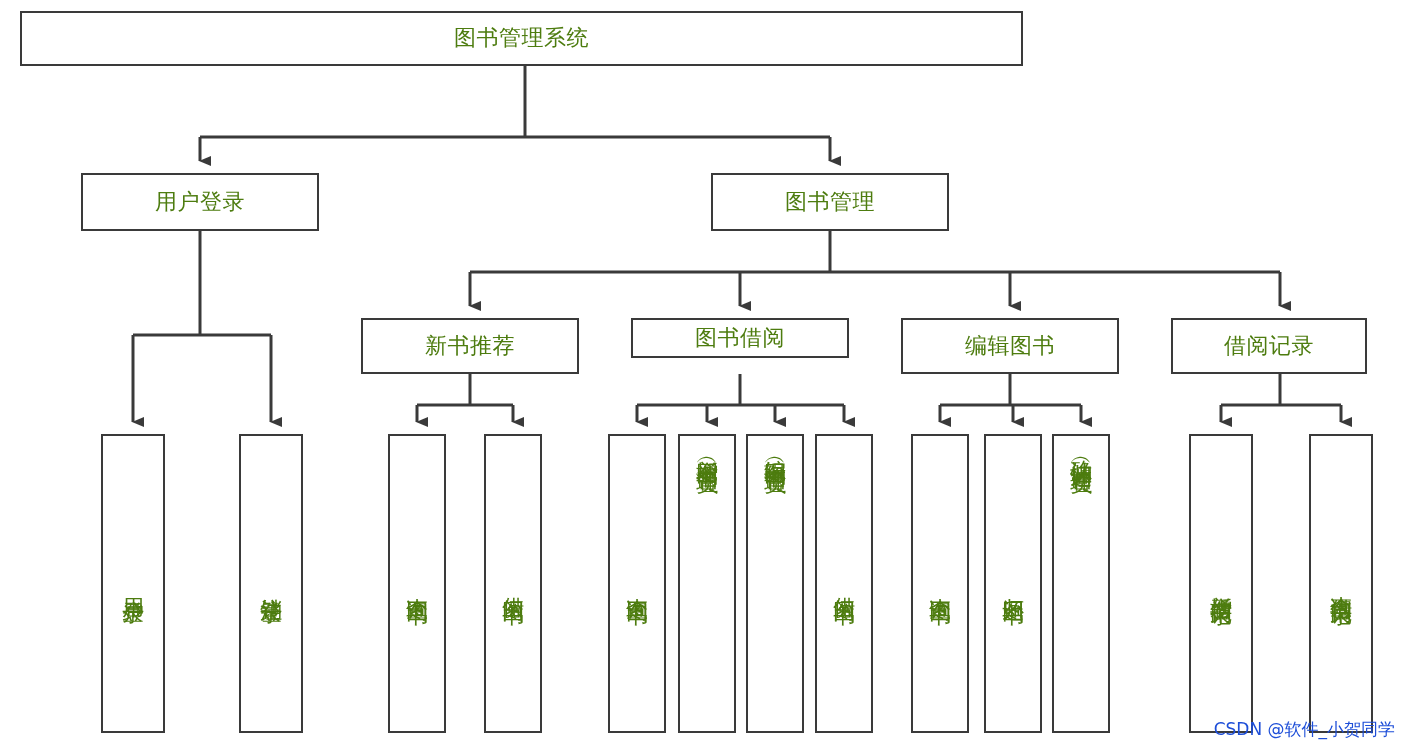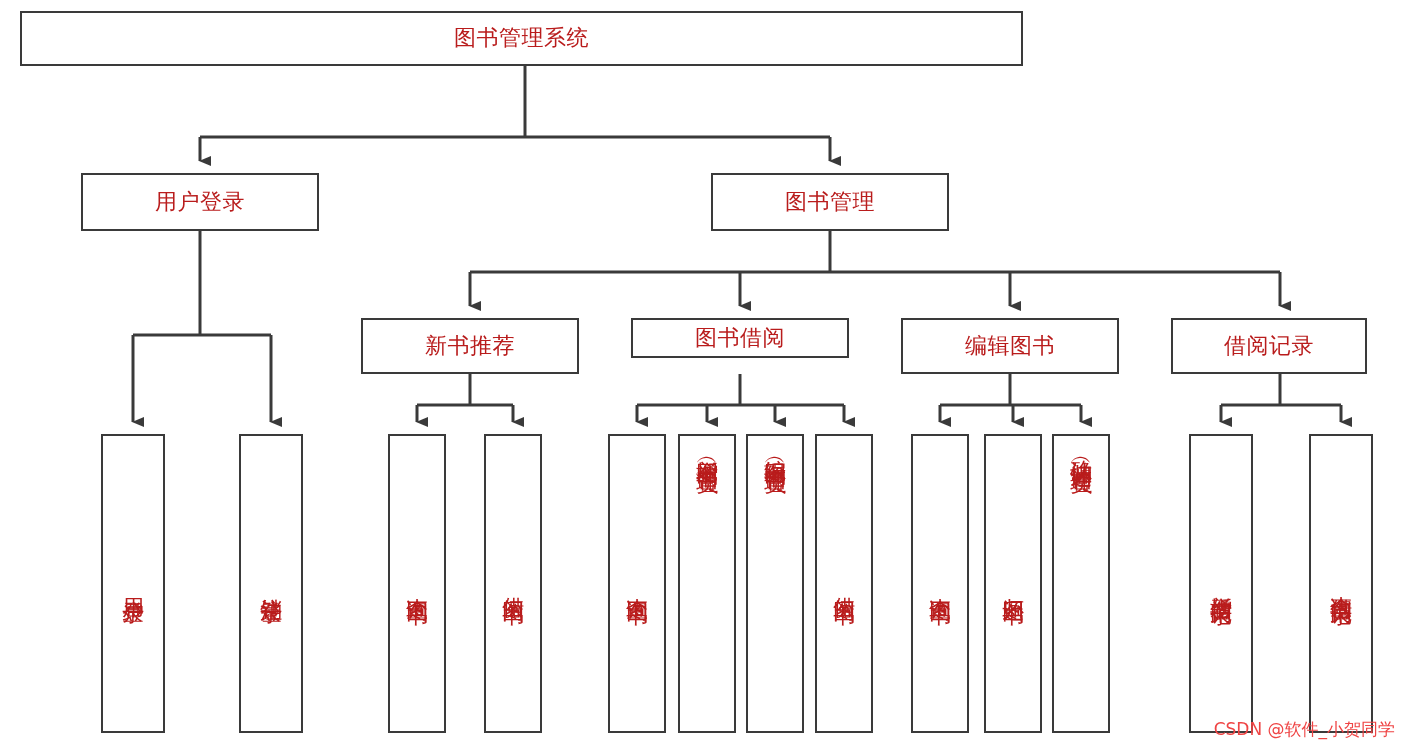--- a/index.html
+++ b/index.html
@@ -11,35 +11,35 @@
   }
   #diagram-root{position:relative;width:1405px;height:747px;background:#fff;}
   svg#edges{position:absolute;left:0;top:0;width:1405px;height:747px;}
   .node{
     position:absolute;box-sizing:border-box;
     background:#ffffff;border:2px solid #3a3a3a;
     display:flex;align-items:center;justify-content:center;
     overflow:hidden;
   }
   .node-label{
-    color:#b91c1c;line-height:1.12;text-align:center;
+    color:#4d7c0f;line-height:1.12;text-align:center;
     white-space:pre-wrap;letter-spacing:0.5px;
   }
   .node.horizontal .node-label{
     writing-mode:horizontal-tb;font-size:22px;
   }
   .node.vertical{align-items:flex-start;padding-top:6px;}
   .node.vertical .node-label{
     writing-mode:vertical-rl;text-orientation:upright;
     font-size:22px;letter-spacing:2px;
   }
   .node.vertical.centered{align-items:center;padding-top:0;}
   #watermark{
     position:absolute;right:10px;bottom:6px;
-    font-size:17px;color:#ef4444;white-space:nowrap;
+    font-size:17px;color:#1d4ed8;white-space:nowrap;
     font-family:"DejaVu Sans","Liberation Sans",sans-serif;
     pointer-events:none;
   }
 </style>
 </head>
 <body>
 
 <div id="diagram-root">
 
   <svg id="edges" viewBox="0 0 1405 747" xmlns="http://www.w3.org/2000/svg">

